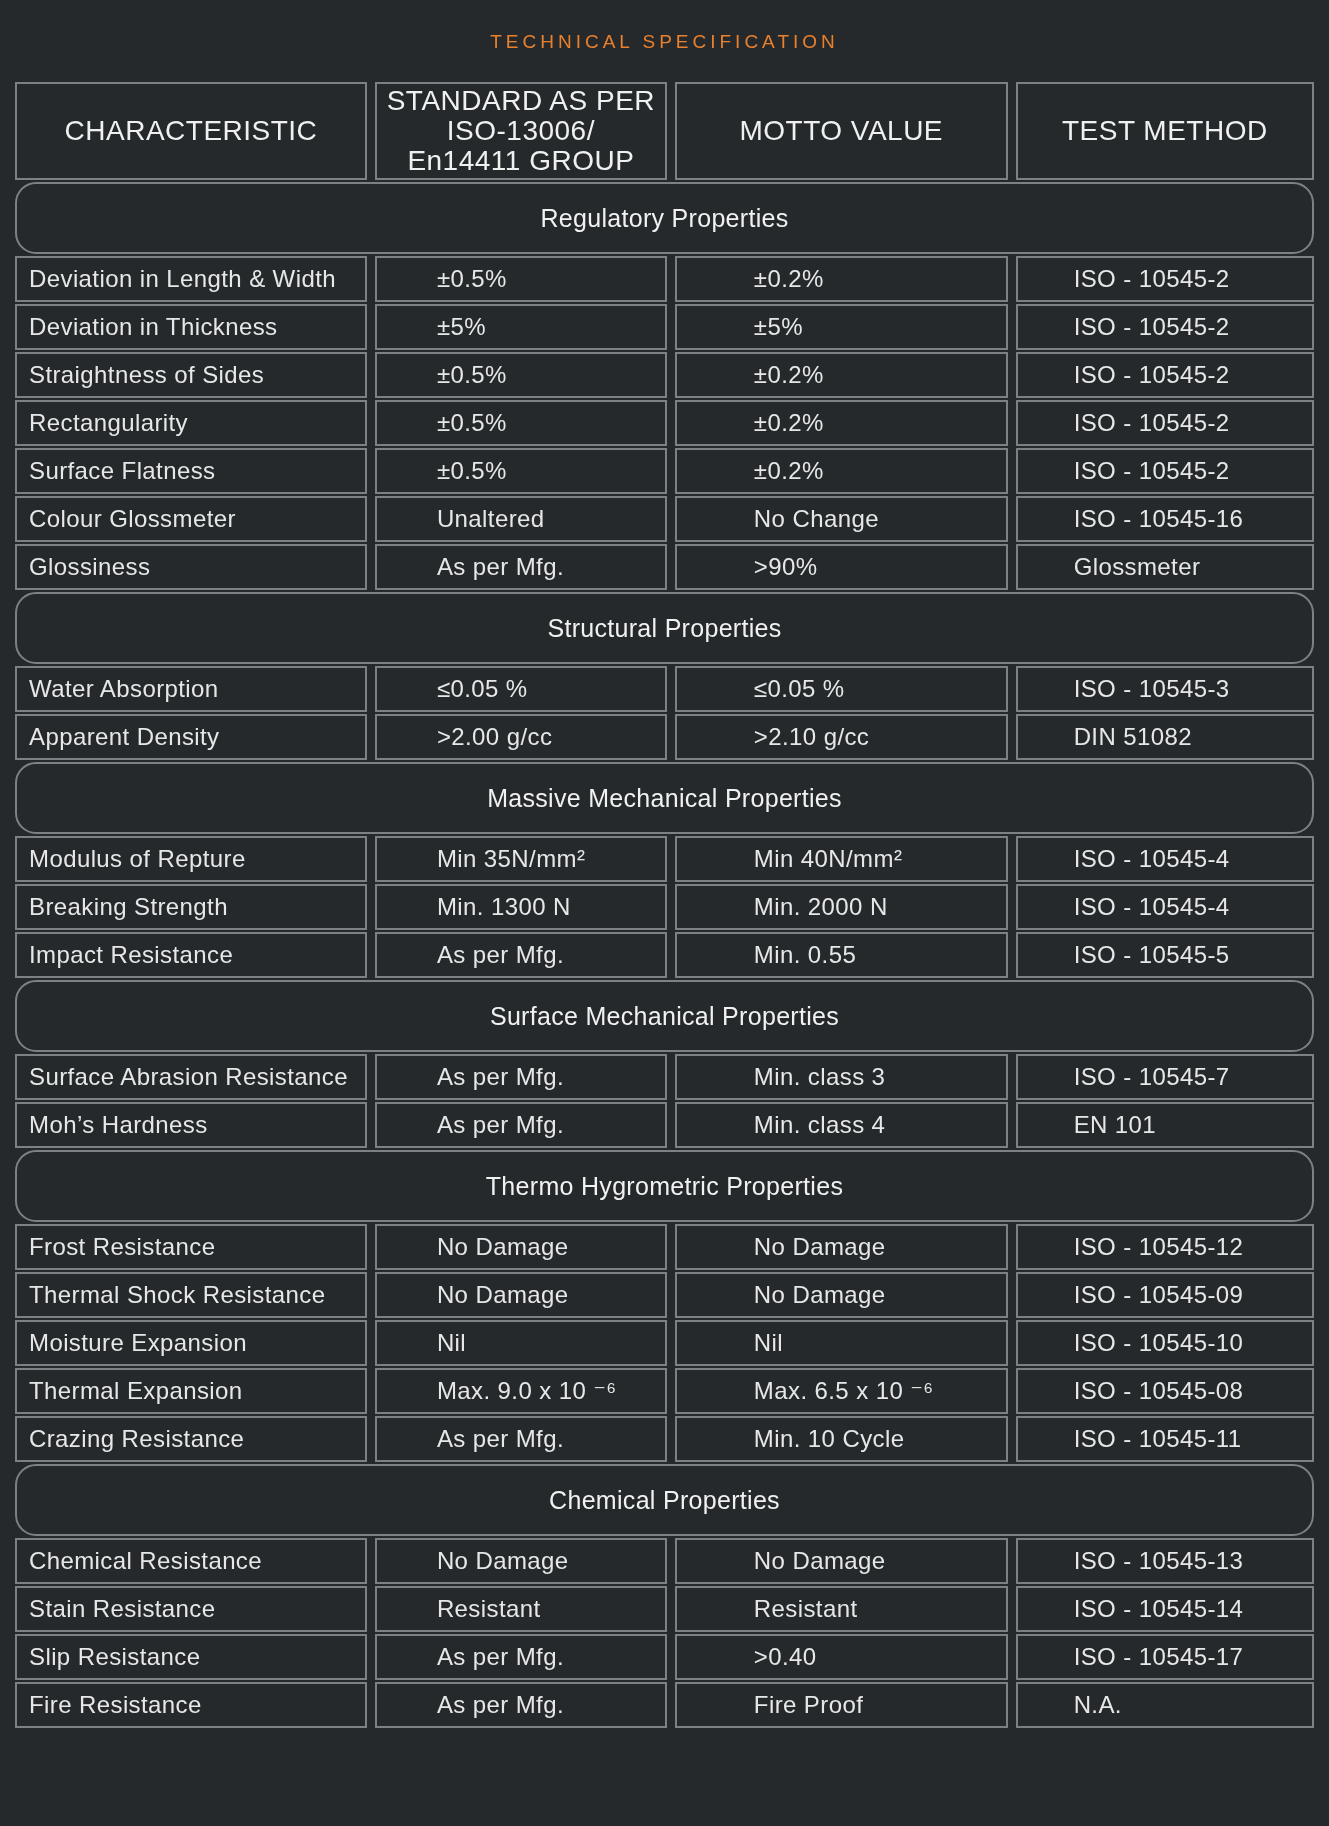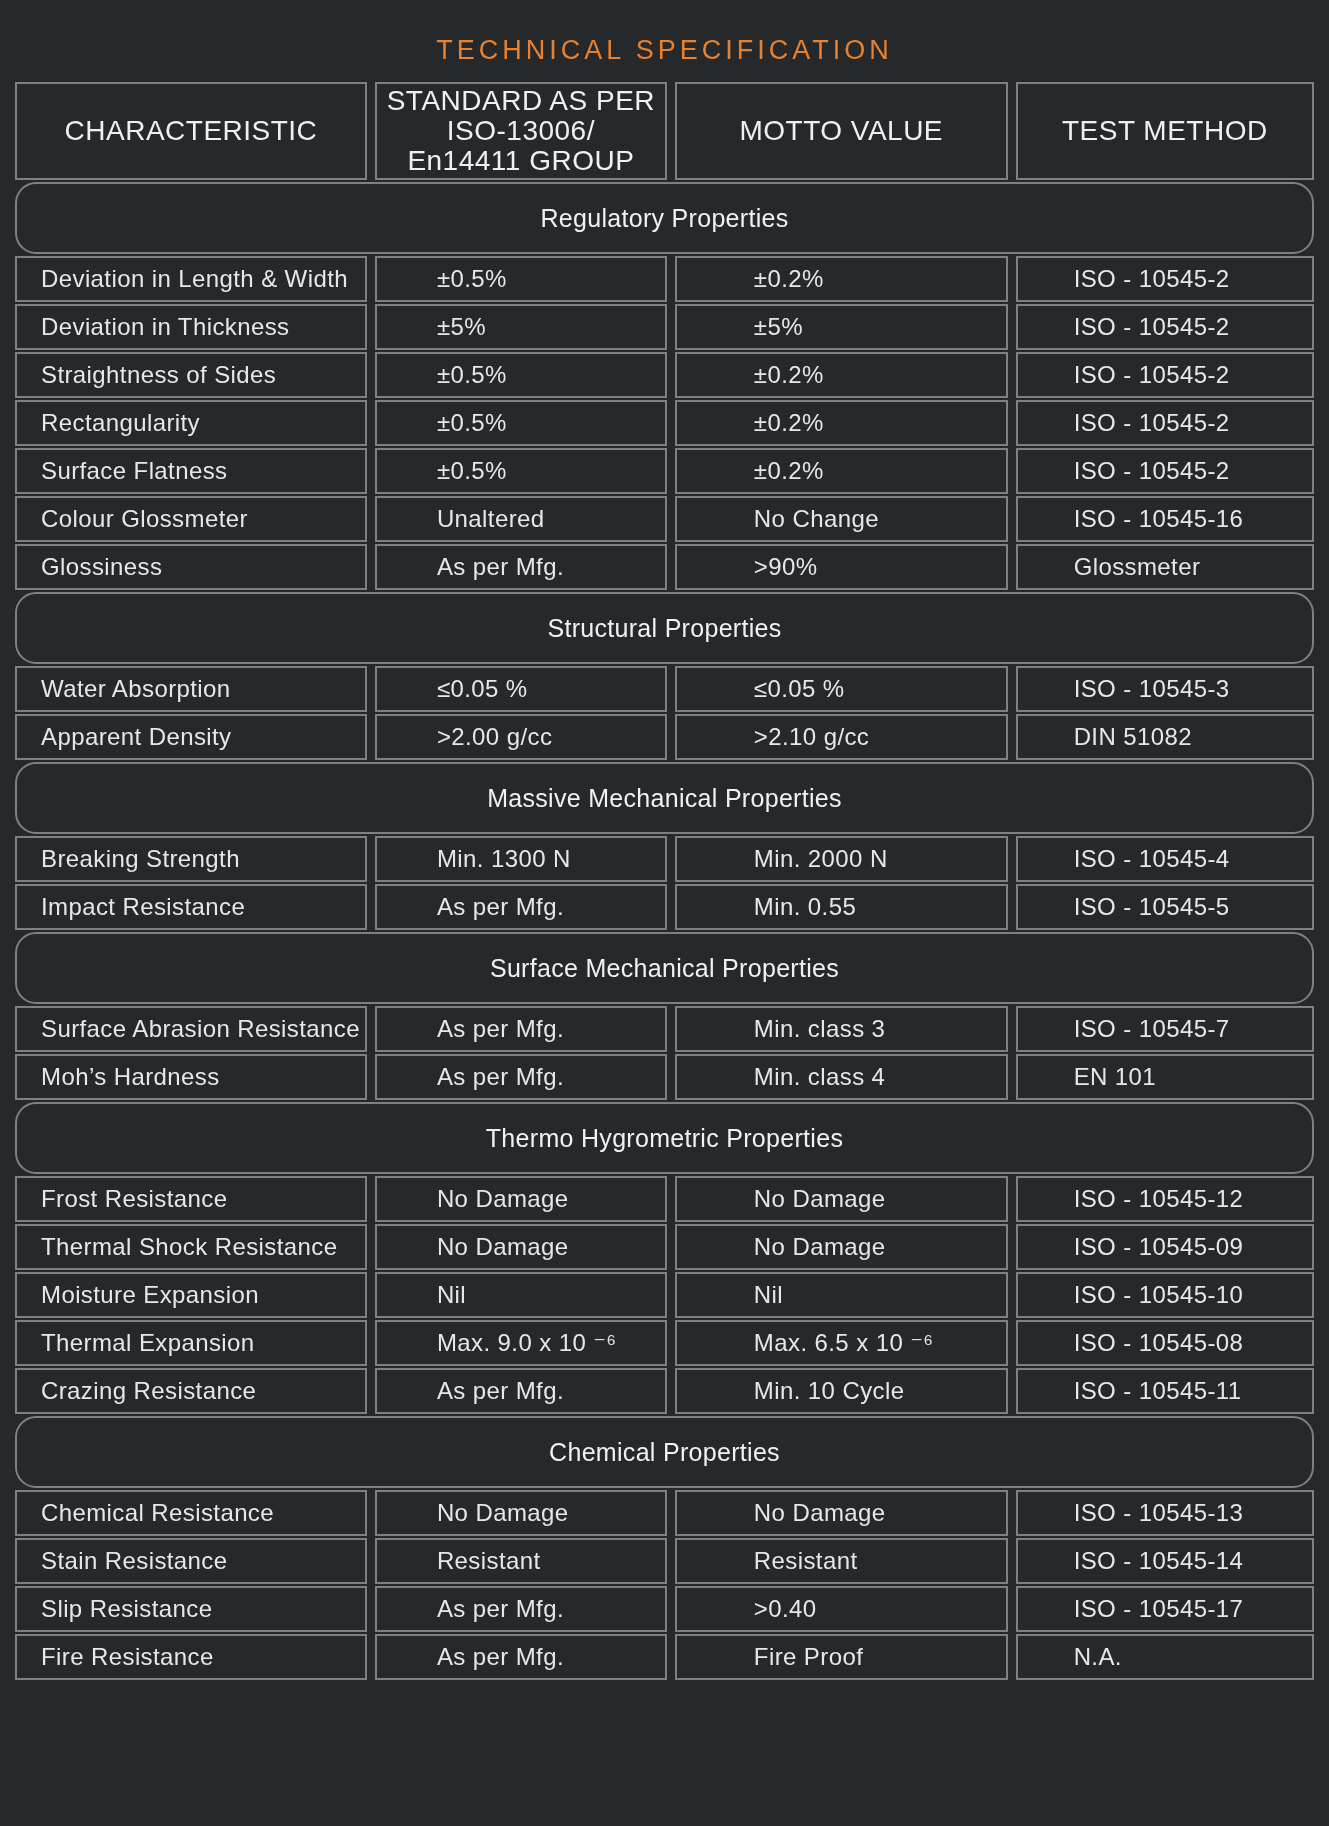--- a/index.html
+++ b/index.html
@@ -15,22 +15,22 @@
     font-family:"Liberation Sans","DejaVu Sans",sans-serif;
     color:var(--text);
     overflow:hidden;
   }
   .title-bar{
     height:80px;
     display:flex;align-items:flex-end;justify-content:center;
     padding-bottom:10px;box-sizing:border-box;
   }
   .title-bar h1{
-    margin:4px;
-    font-size:27px;font-weight:500;
+    margin:17px;
+    font-size:19px;font-weight:500;
     letter-spacing:4px;
     color:var(--accent);
   }
   table.spec{
     width:1315px;
     margin:0 auto;
     border-collapse:separate;
     border-spacing:8px 2px;
     table-layout:fixed;
   }
@@ -56,21 +56,21 @@
     letter-spacing:0.3px;
     color:#f0f2f2;
     border-radius:21px;
   }
   tr.data-row td{
     height:46px;
     font-size:24px;
     letter-spacing:0.4px;
     color:var(--text);
   }
-  tr.data-row td.c0{padding-left:24px;}
+  tr.data-row td.c0{padding-left:12px;}
   tr.data-row td.c1{padding-left:60px;}
   tr.data-row td.c2{padding-left:77px;}
   tr.data-row td.c3{padding-left:56px;}
 </style>
 </head>
 <body>
 
 <div class="title-bar">
   <h1>TECHNICAL SPECIFICATION</h1>
 </div>
@@ -150,20 +150,26 @@
       <tr class="data-row">
         <td class="c0">Apparent Density</td>
         <td class="c1">&gt;2.00 g/cc</td>
         <td class="c2">&gt;2.10 g/cc</td>
         <td class="c3">DIN 51082</td>
       </tr>
       <tr>
         <td colspan="4" class="section-cell">Massive Mechanical Properties</td>
       </tr>
       <tr class="data-row">
+        <td class="c0">Modulus of Repture</td>
+        <td class="c1">Min 35N/mm²</td>
+        <td class="c2">Min 40N/mm²</td>
+        <td class="c3">ISO - 10545-4</td>
+      </tr>
+      <tr class="data-row">
         <td class="c0">Breaking Strength</td>
         <td class="c1">Min. 1300 N</td>
         <td class="c2">Min. 2000 N</td>
         <td class="c3">ISO - 10545-4</td>
       </tr>
       <tr class="data-row">
         <td class="c0">Impact Resistance</td>
         <td class="c1">As per Mfg.</td>
         <td class="c2">Min. 0.55</td>
         <td class="c3">ISO - 10545-5</td>

